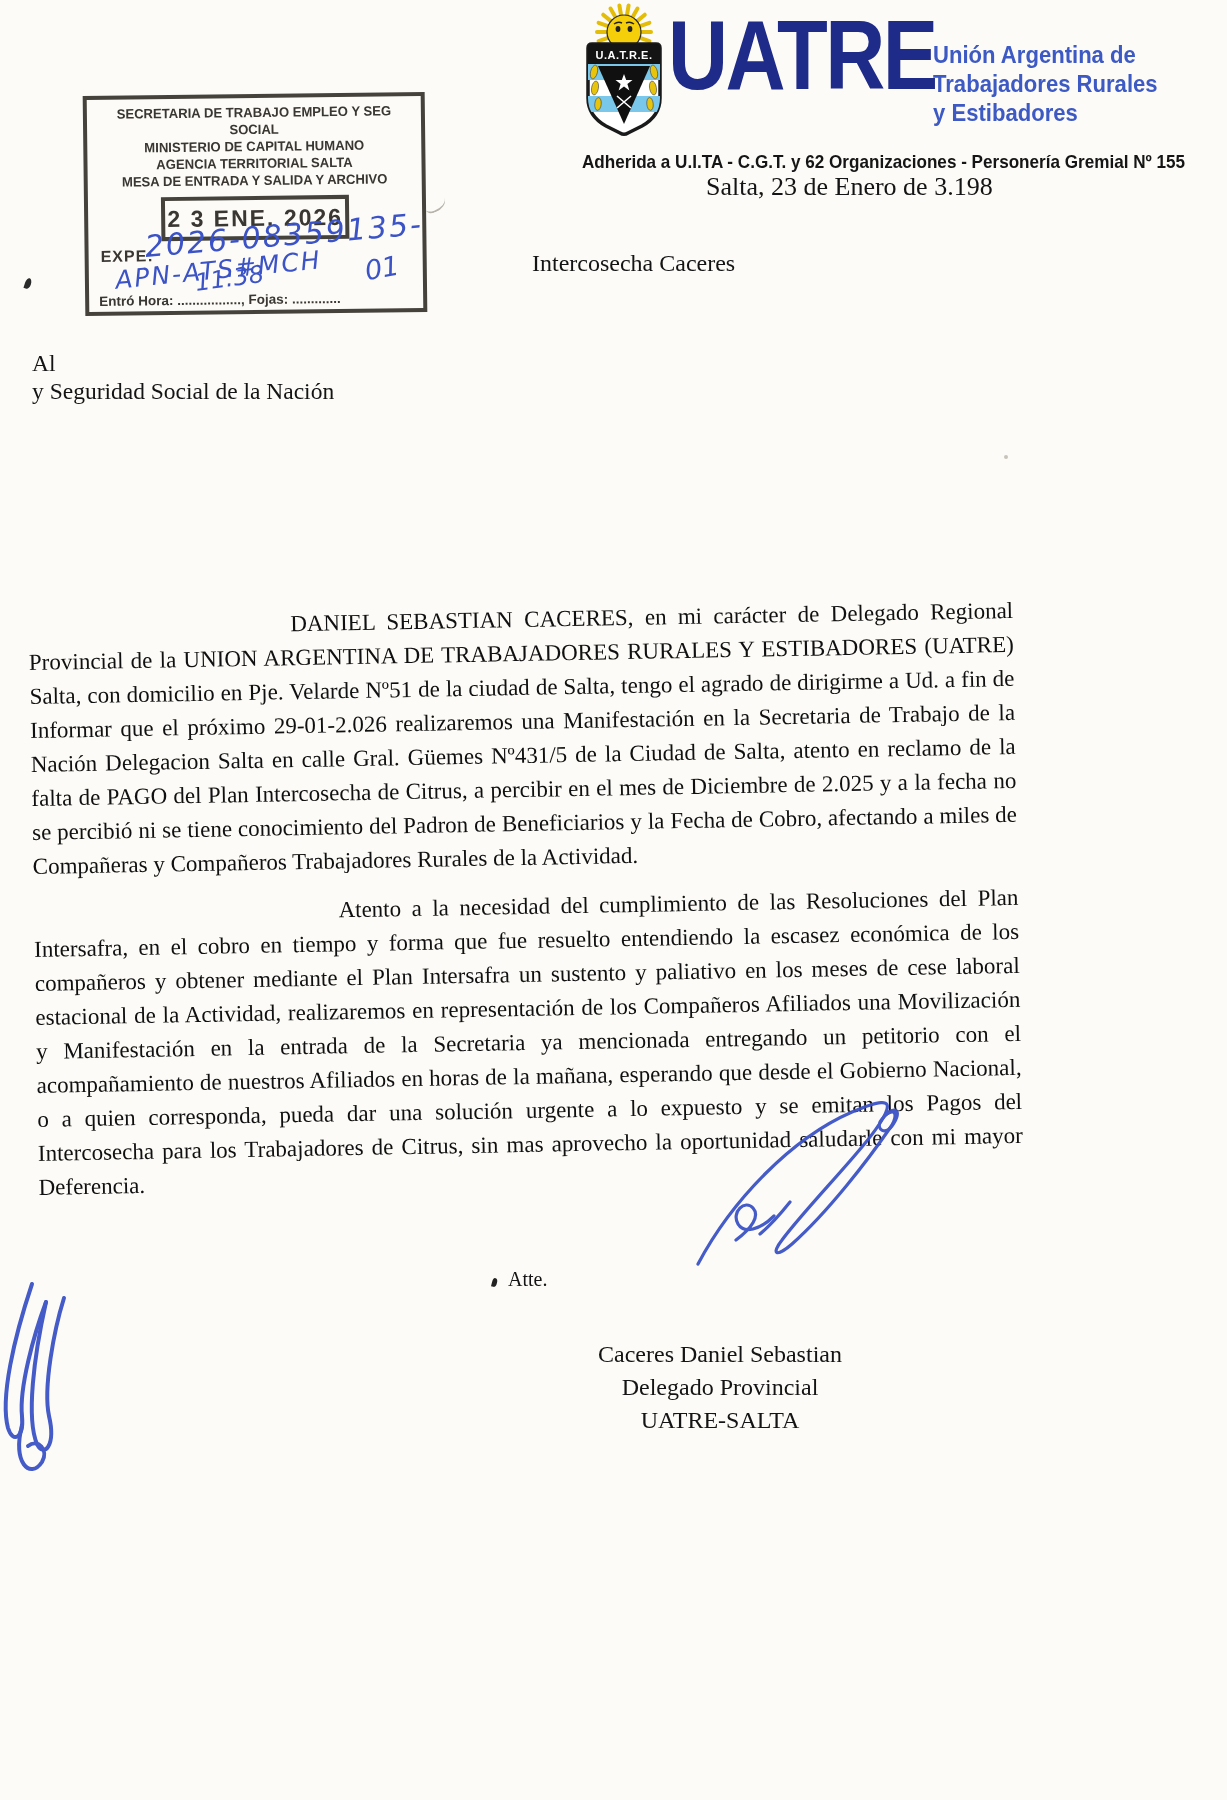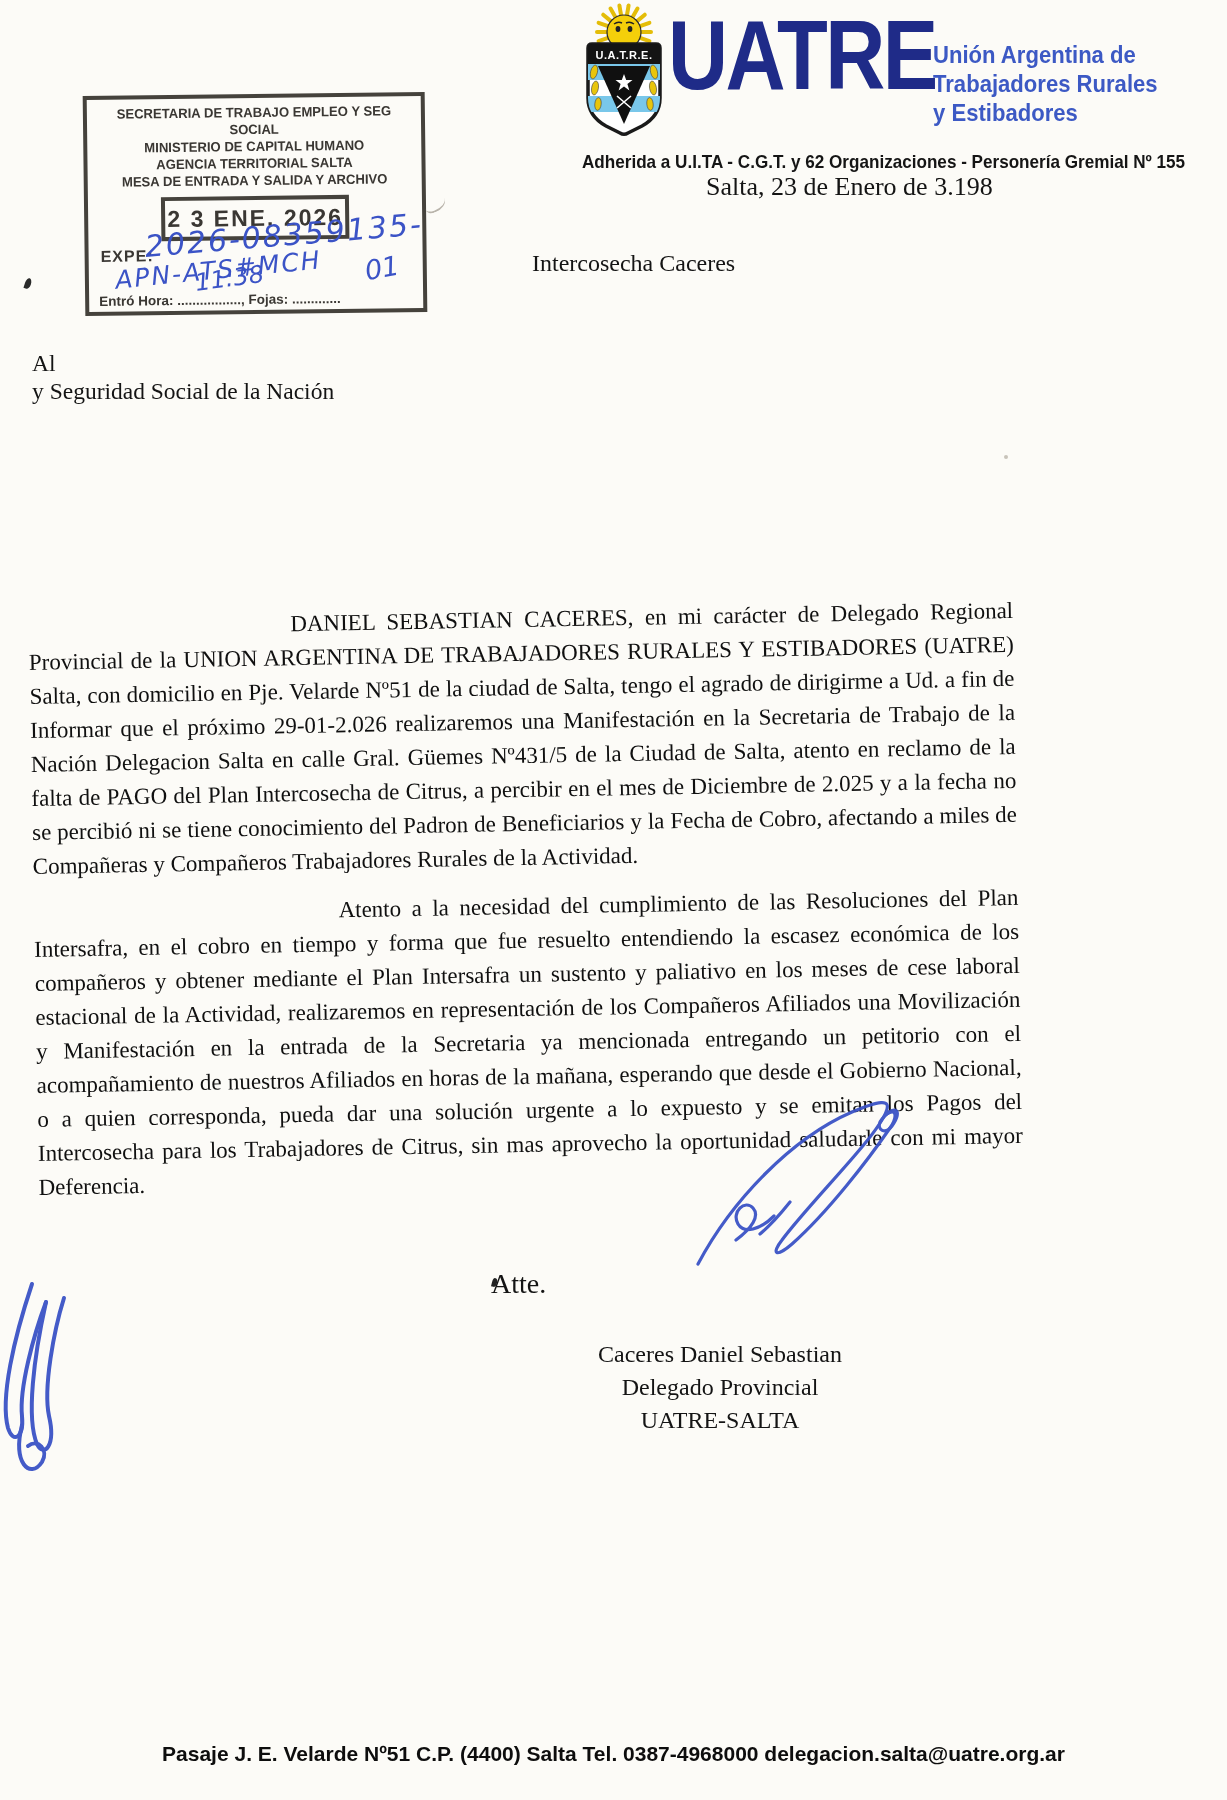--- a/index.html
+++ b/index.html
@@ -38,21 +38,21 @@
   .place-date{position:absolute;left:706px;top:172px;font-size:26px;}
 
   .ref{position:absolute;left:532px;top:247px;font-size:24px;line-height:33px;}
   .recipient{position:absolute;left:32px;top:349px;font-weight:normal;font-size:23.5px;line-height:28px;}
 
   
   .body-text{position:absolute;left:28px;top:612px;width:985px;font-size:23px;line-height:34px;
          text-align:justify;transform:rotate(-1.05deg);transform-origin:0 0;color:#101010;}
   .p1{text-indent:262px;margin:0;}
   .p2{text-indent:305px;margin:15px 0 0 0;}
-  .atte{position:absolute;left:491px;top:1268px;font-size:28px;}
+  .atte{position:absolute;left:508px;top:1268px;font-size:20px;}
   .atte-mark{position:absolute;left:492px;top:1278px;width:5px;height:9px;background:#222;
          border-radius:50% 50% 50% 0;transform:rotate(14deg);}
 
   .sig-block{position:absolute;left:560px;top:1338px;width:320px;text-align:center;
          font-size:24px;line-height:33px;}
   .sig-svg{position:absolute;left:640px;top:1078px;}
   .scrawl-svg{position:absolute;left:-8px;top:1276px;}
 
   .footer{position:absolute;left:0;top:1742px;width:100%;text-align:center;
          font-family:"Liberation Sans",sans-serif;font-weight:bold;font-size:21px;color:#0d0d0d;}
@@ -174,19 +174,18 @@
   </div>
 
   <svg class="scrawl-svg" width="150" height="215" viewBox="0 0 150 215">
     <g fill="none" stroke="#3b53c6" stroke-width="4" stroke-linecap="round" opacity="0.95">
       <path d="M40,8 C22,62 8,122 16,152 C21,168 32,162 30,140 C27,112 42,58 54,26"></path>
       <path d="M54,26 C42,80 34,142 45,168 C52,182 64,170 57,140 C51,112 62,54 72,22"></path>
       <path d="M30,150 C20,186 38,204 50,186 C57,174 46,162 36,170"></path>
     </g>
   </svg>
 
-  <div class="footer">Pasaje J. E. Velarde Nº51 C.P. (4400) Salta Tel. 0387-4968000 delegacion.salta@uatre.org.ar</div>
 
   <div class="speck-comma"></div>
   <div class="speck-pencil"></div>
   <div class="speck-dot"></div>
 
 </div>
 
 </body></html>

